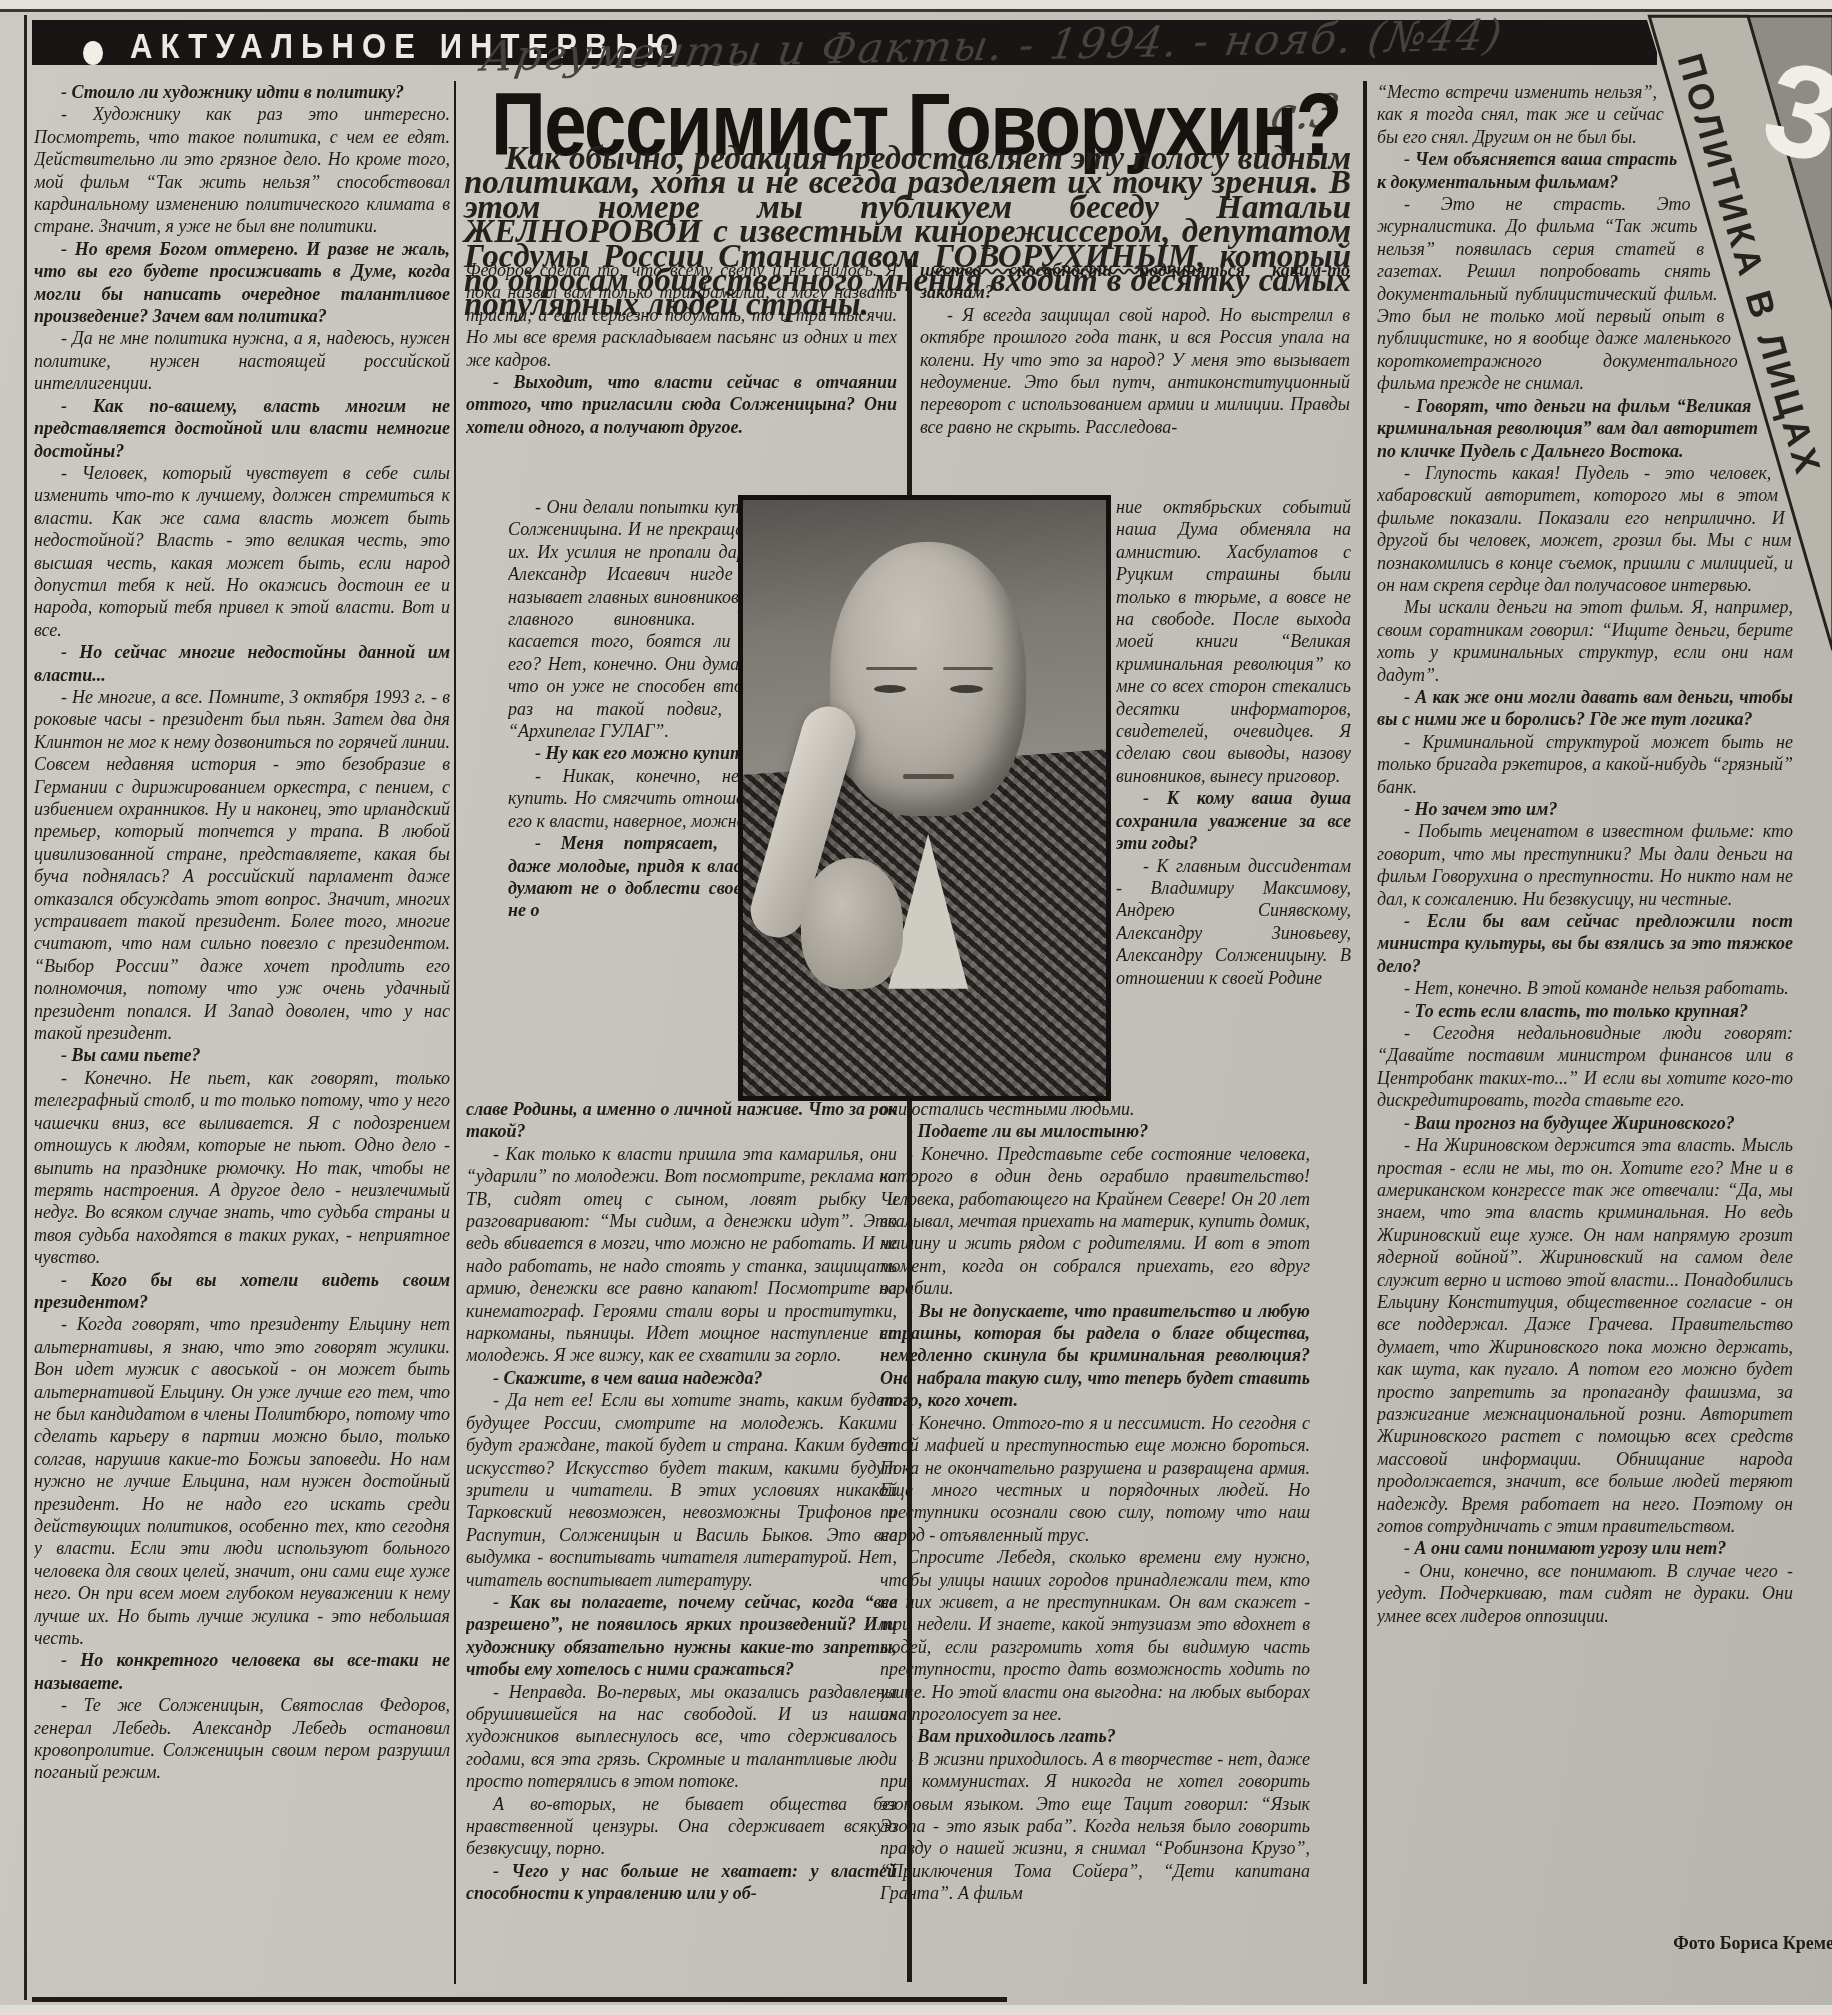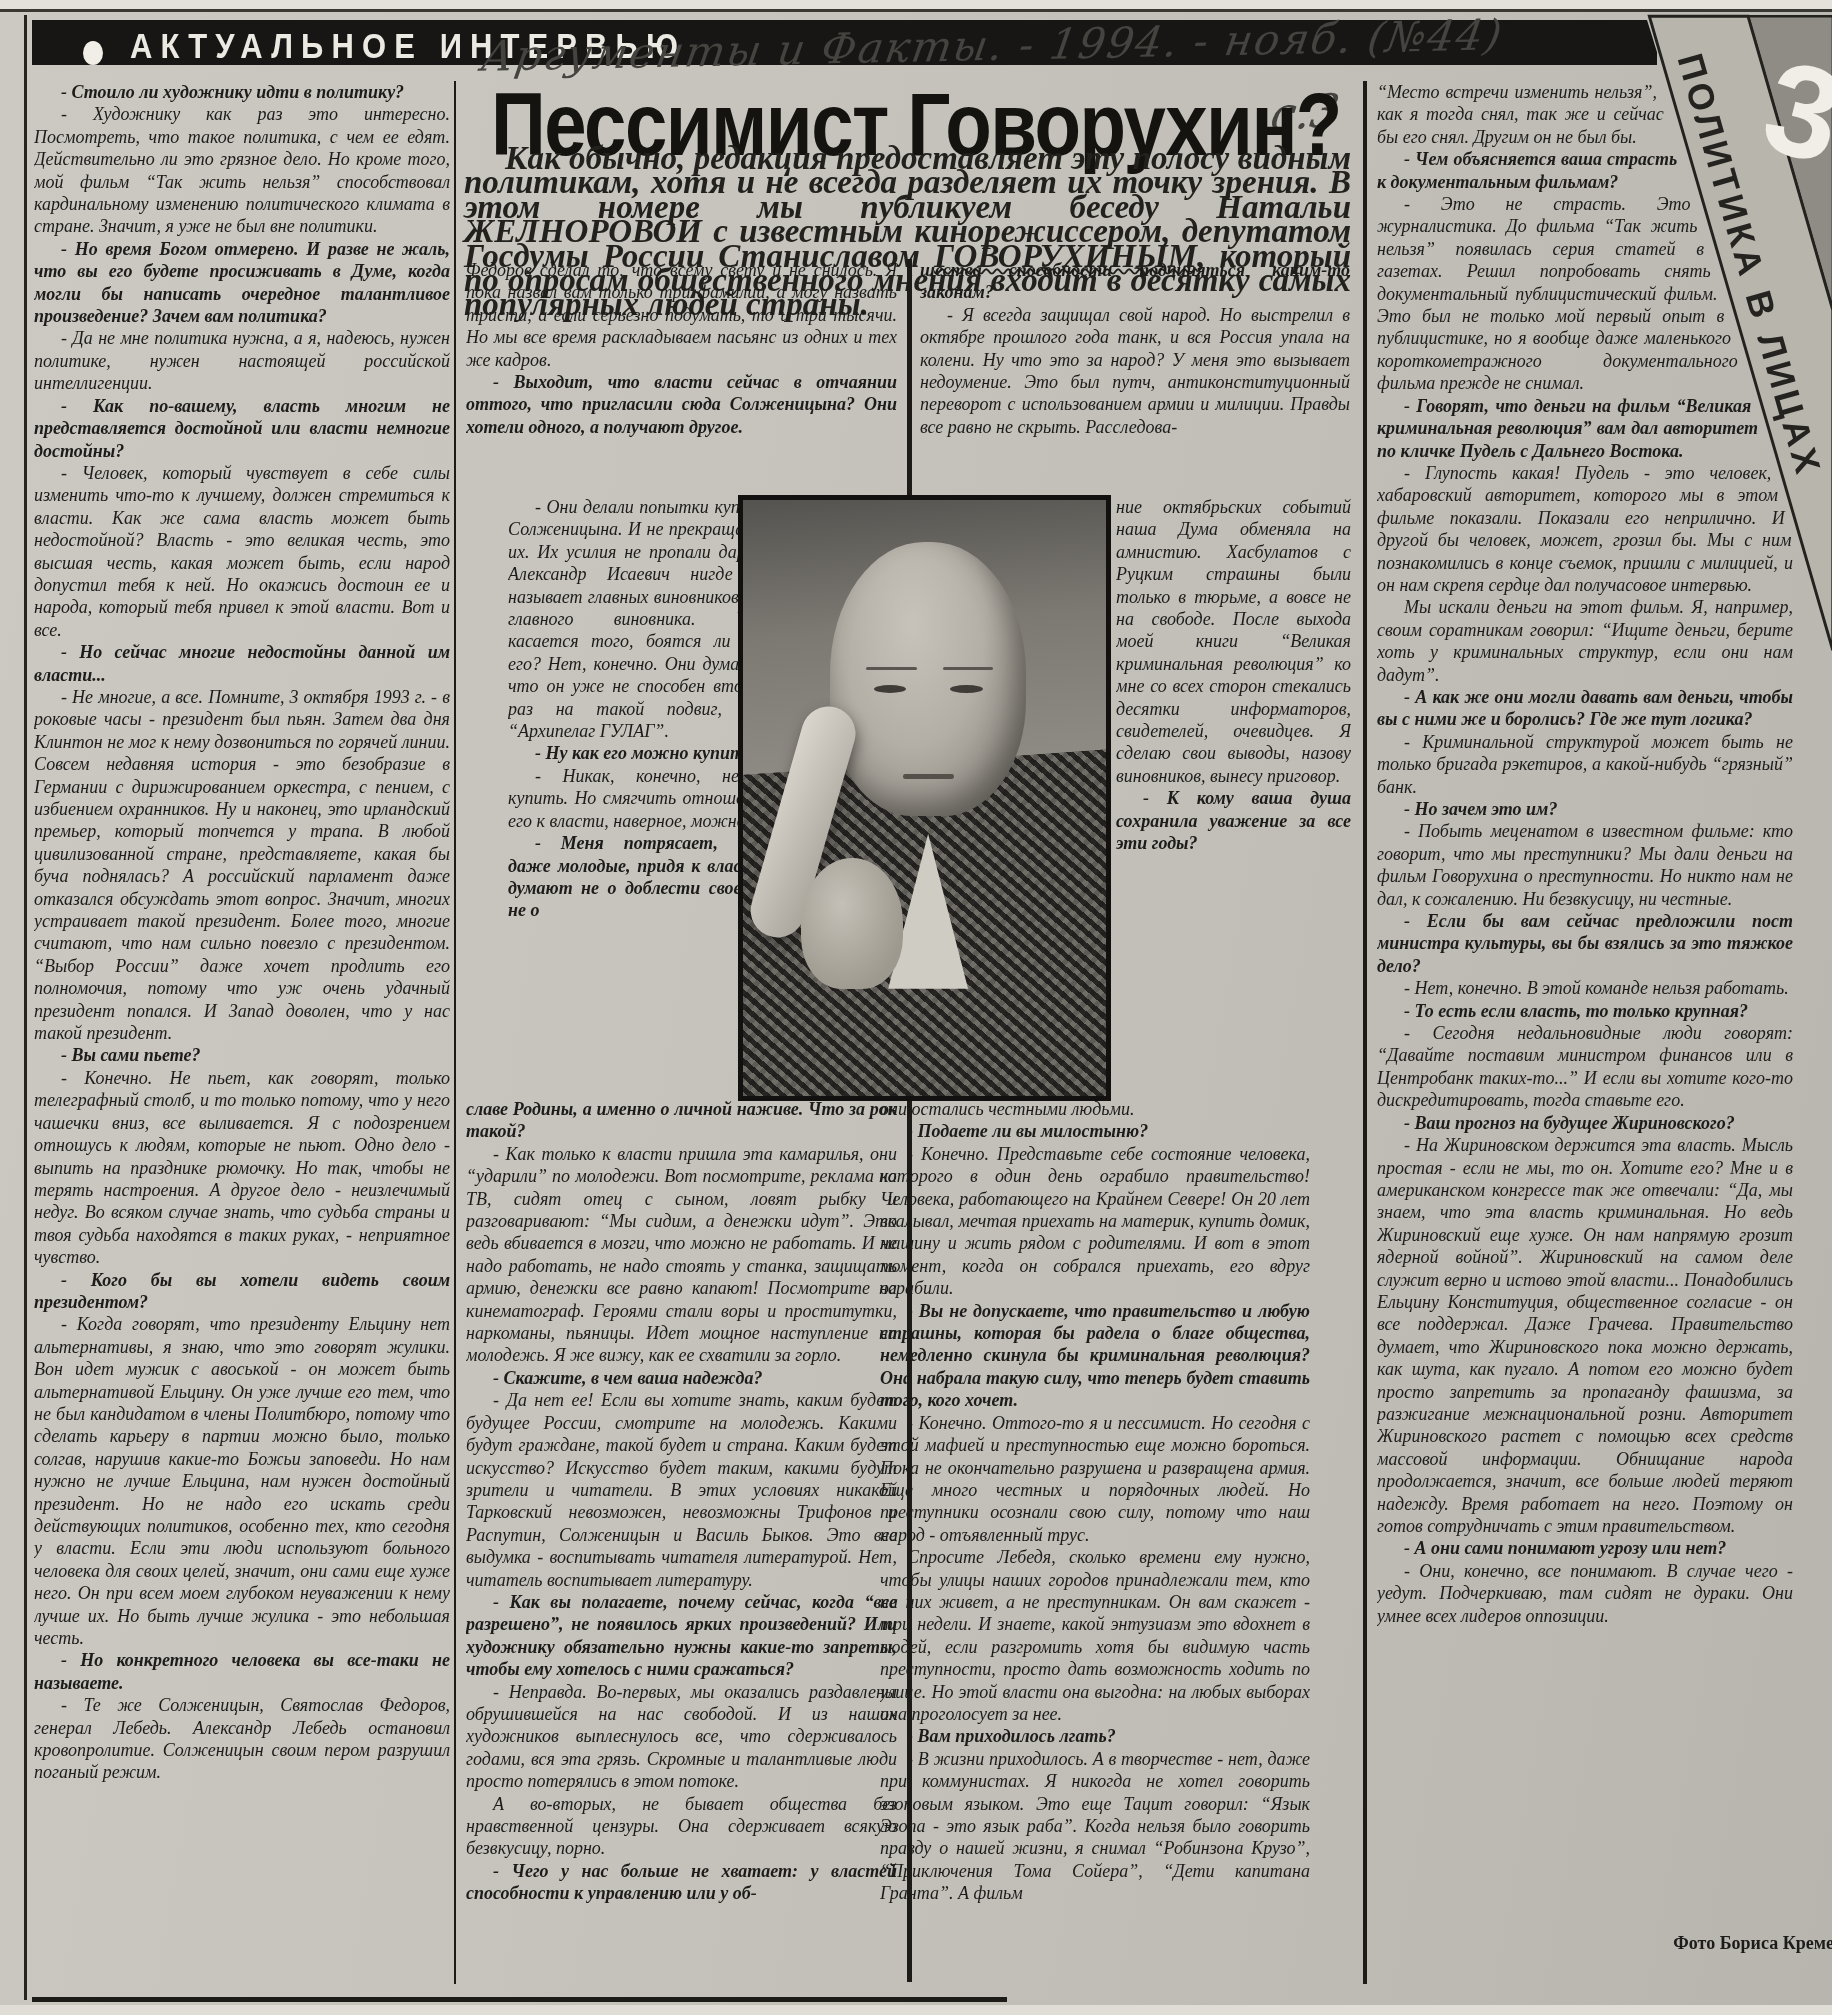--- a/index.html
+++ b/index.html
@@ -151,20 +151,21 @@
       <p class="para p">А во-вторых, не бывает общества без нравственной цензуры. Она сдерживает всякую безвкусицу, порно.</p>
       <p class="para q">- Чего у нас больше не хватает: у властей способности к управлению или у об-</p>
     </div>
   <div class="colblock col3a">
       <p class="para qc">щества способности подчиняться каким-то законам?</p>
       <p class="para a">- Я всегда защищал свой народ. Но выстрелил в октябре прошлого года танк, и вся Россия упала на колени. Ну что это за народ? У меня это вызывает недоумение. Это был путч, антиконституционный переворот с использованием армии и милиции. Правды все равно не скрыть. Расследова-</p>
     </div>
   <div class="colblock col3b">
       <p class="para c">ние октябрьских событий наша Дума обменяла на амнистию. Хасбулатов с Руцким страшны были только в тюрьме, а вовсе не на свободе. После выхода моей книги “Великая криминальная революция” ко мне со всех сторон стекались десятки информаторов, свидетелей, очевидцев. Я сделаю свои выводы, назову виновников, вынесу приговор.</p>
       <p class="para q">- К кому ваша душа сохранила уважение за все эти годы?</p>
+      <p class="para a">- К главным диссидентам - Владимиру Максимову, Андрею Синявскому, Александру Зиновьеву, Александру Солженицыну. В отношении к своей Родине</p>
     </div>
   <div class="colblock col3c">
       <p class="para c">они остались честными людьми.</p>
       <p class="para q">- Подаете ли вы милостыню?</p>
       <p class="para a">- Конечно. Представьте себе состояние человека, которого в один день ограбило правительство! Человека, работающего на Крайнем Севере! Он 20 лет вкалывал, мечтая приехать на материк, купить домик, машину и жить рядом с родителями. И вот в этот момент, когда он собрался приехать, его вдруг ограбили.</p>
       <p class="para q">- Вы не допускаете, что правительство и любую страшны, которая бы радела о благе общества, немедленно скинула бы криминальная революция? Она набрала такую силу, что теперь будет ставить того, кого хочет.</p>
       <p class="para a">- Конечно. Оттого-то я и пессимист. Но сегодня с этой мафией и преступностью еще можно бороться. Пока не окончательно разрушена и развращена армия. Еще много честных и порядочных людей. Но преступники осознали свою силу, потому что наш народ - отъявленный трус.</p>
       <p class="para p">Спросите Лебедя, сколько времени ему нужно, чтобы улицы наших городов принадлежали тем, кто на них живет, а не преступникам. Он вам скажет - три недели. И знаете, какой энтузиазм это вдохнет в людей, если разгромить хотя бы видимую часть преступности, просто дать возможность ходить по улице. Но этой власти она выгодна: на любых выборах она проголосует за нее.</p>
       <p class="para q">- Вам приходилось лгать?</p>
       <p class="para a">- В жизни приходилось. А в творчестве - нет, даже при коммунистах. Я никогда не хотел говорить эзоповым языком. Это еще Тацит говорил: “Язык Эзопа - это язык раба”. Когда нельзя было говорить правду о нашей жизни, я снимал “Робинзона Крузо”, “Приключения Тома Сойера”, “Дети капитана Гранта”. А фильм</p>

